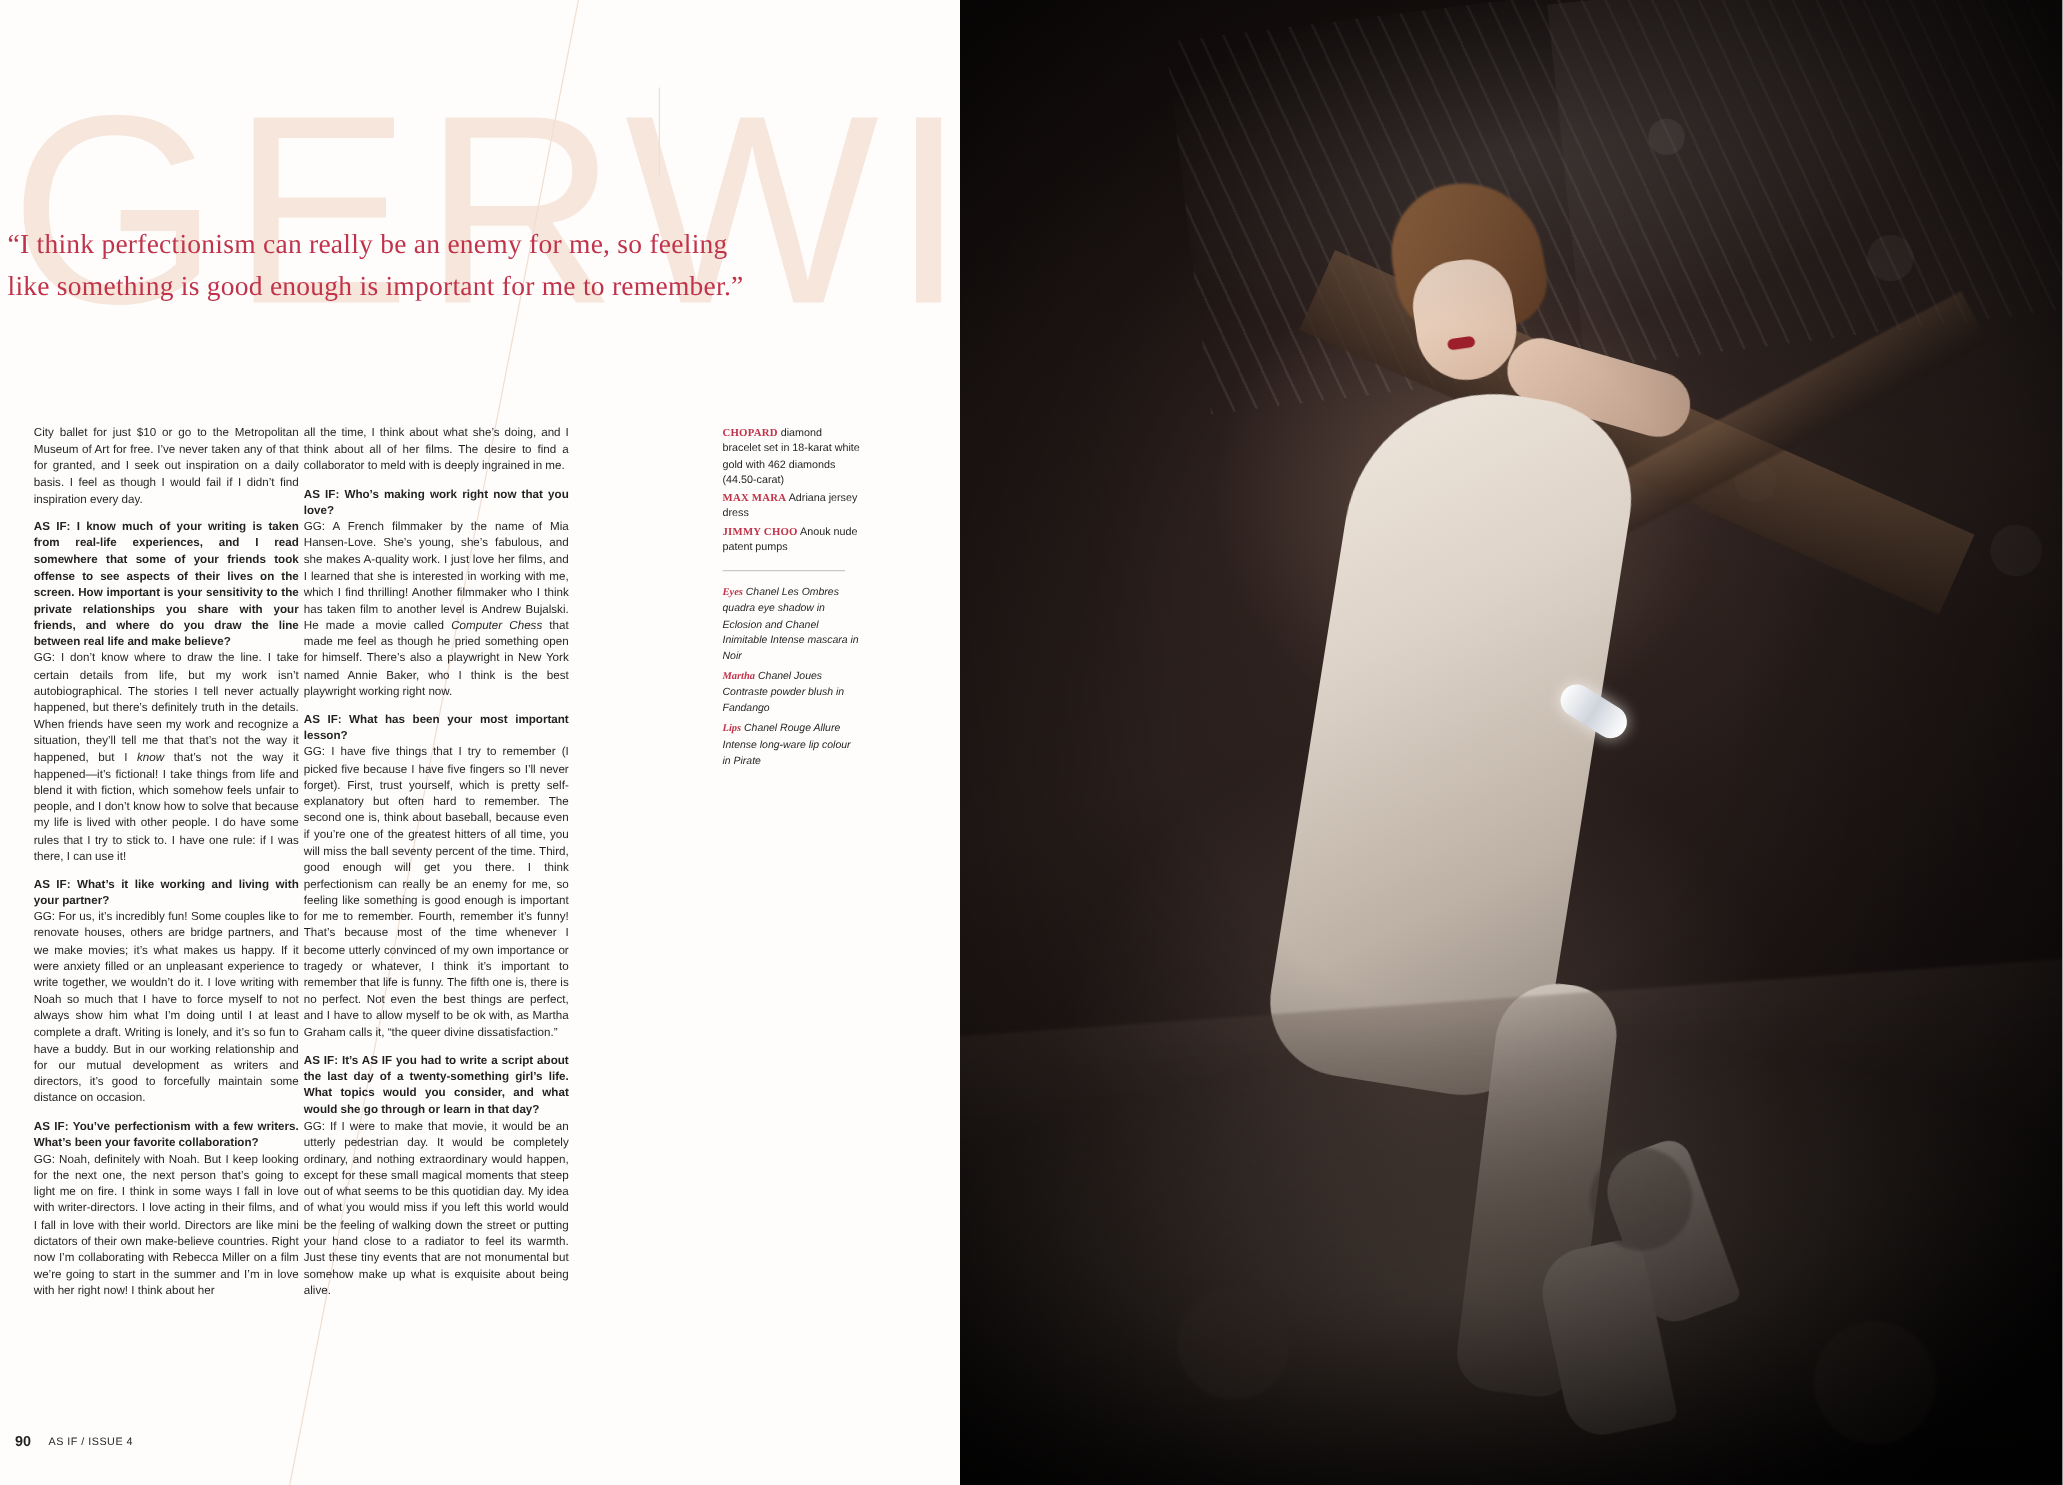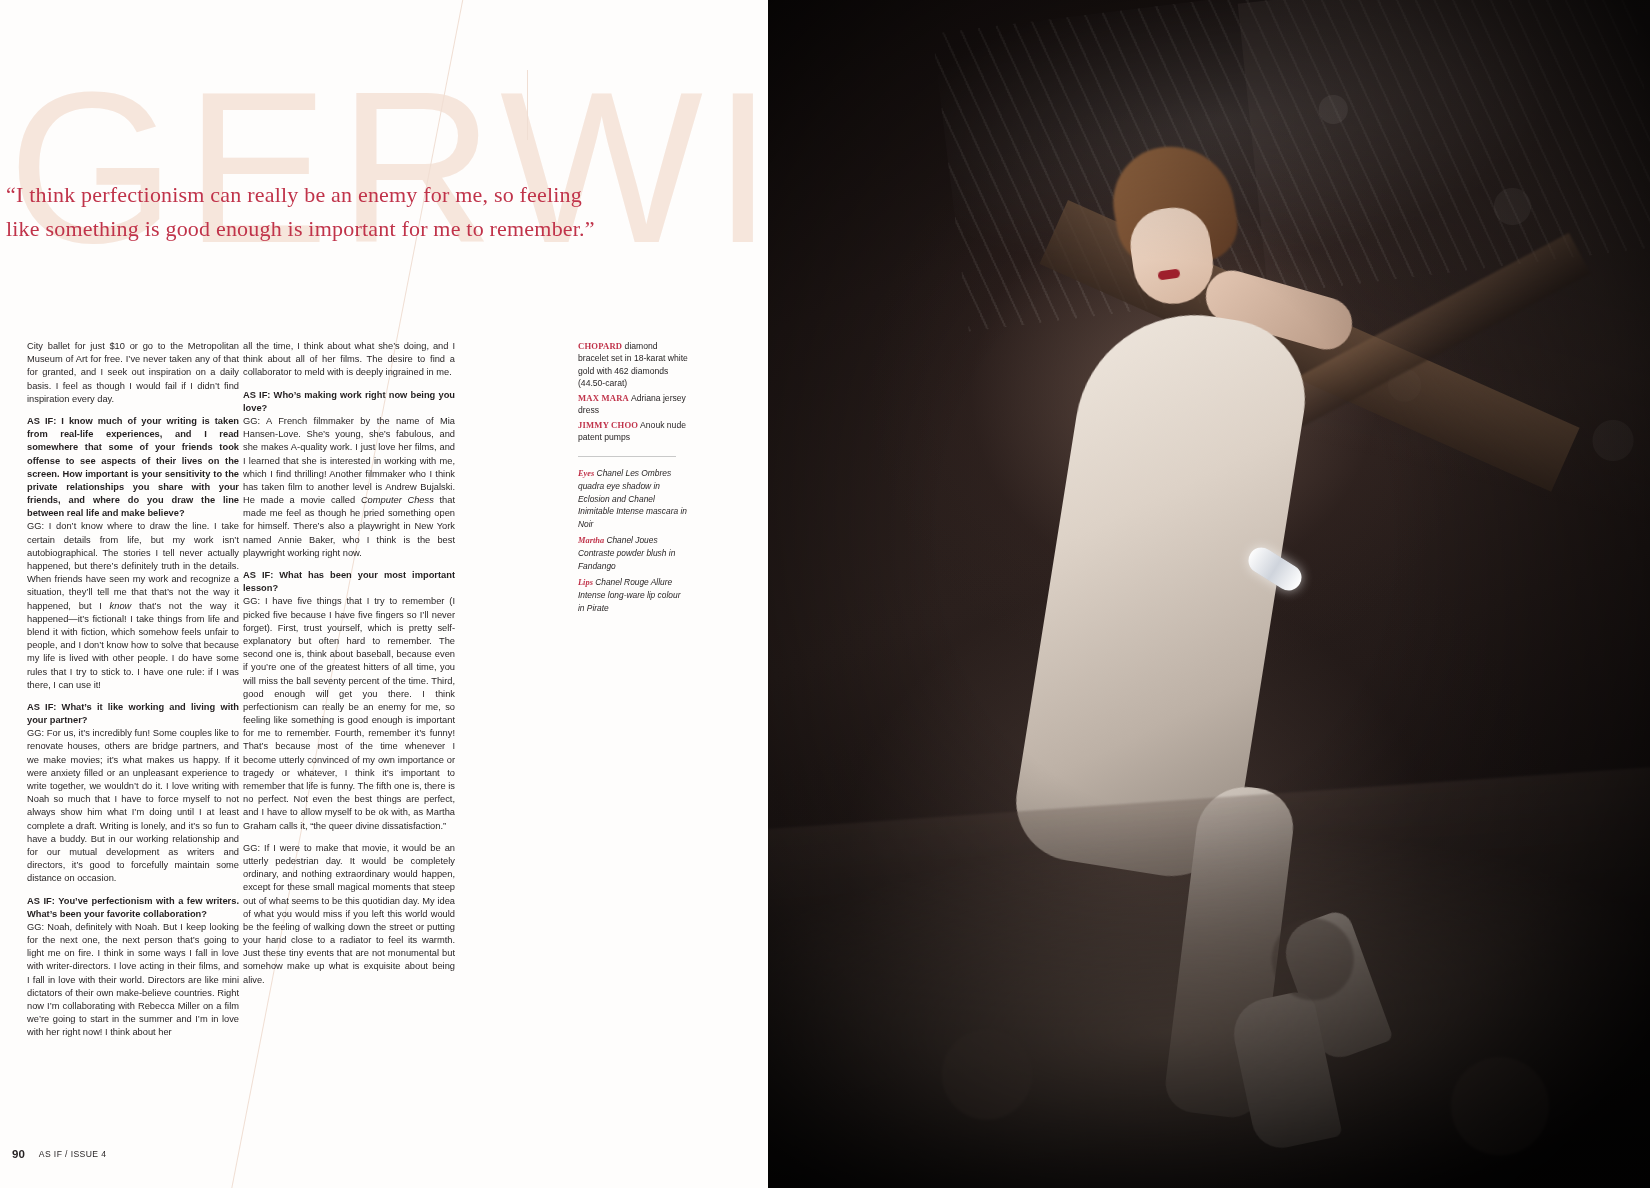--- a/index.html
+++ b/index.html
@@ -349,26 +349,27 @@
       <p class="q">AS IF: What’s it like working and living with your partner?</p>
       <p class="a">GG: For us, it’s incredibly fun! Some couples like to renovate houses, others are bridge partners, and we make movies; it’s what makes us happy. If it were anxiety filled or an unpleasant experience to write together, we wouldn’t do it. I love writing with Noah so much that I have to force myself to not always show him what I’m doing until I at least complete a draft. Writing is lonely, and it’s so fun to have a buddy. But in our working relationship and for our mutual development as writers and directors, it’s good to forcefully maintain some distance on occasion.</p>
 
       <p class="q">AS IF: You’ve perfectionism with a few writers. What’s been your favorite collaboration?</p>
       <p class="a">GG: Noah, definitely with Noah. But I keep looking for the next one, the next person that’s going to light me on fire. I think in some ways I fall in love with writer-directors. I love acting in their films, and I fall in love with their world. Directors are like mini dictators of their own make-believe countries. Right now I’m collaborating with Rebecca Miller on a film we’re going to start in the summer and I’m in love with her right now! I think about her</p>
     </div>
 
     <div class="col col-2">
       <p class="a">all the time, I think about what she’s doing, and I think about all of her films. The desire to find a collaborator to meld with is deeply ingrained in me.</p>
 
-      <p class="q">AS IF: Who’s making work right now being you love?</p>
+      <p class="q">AS IF: Who’s making work right now that you love?</p>
       <p class="a"><span>GG: A French filmmaker by the name of Mia Hansen-Love. She’s young, she’s fabulous, and she makes A-quality work. I just love her films, and I learned that she is interested in working with me, which I find thrilling! Another filmmaker who I think has taken film to another level is Andrew Bujalski. He made a movie called </span><em>Computer Chess</em><span> that made me feel as though he pried something open for himself. There’s also a playwright in New York named Annie Baker, who I think is the best playwright working right now.</span></p>
 
       <p class="q">AS IF: What has been your most important lesson?</p>
       <p class="a">GG: I have five things that I try to remember (I picked five because I have five fingers so I’ll never forget). First, trust yourself, which is pretty self-explanatory but often hard to remember. The second one is, think about baseball, because even if you’re one of the greatest hitters of all time, you will miss the ball seventy percent of the time. Third, good enough will get you there. I think perfectionism can really be an enemy for me, so feeling like something is good enough is important for me to remember. Fourth, remember it’s funny! That’s because most of the time whenever I become utterly convinced of my own importance or tragedy or whatever, I think it’s important to remember that life is funny. The fifth one is, there is no perfect. Not even the best things are perfect, and I have to allow myself to be ok with, as Martha Graham calls it, “the queer divine dissatisfaction.”</p>
 
+      <p class="q">AS IF: It’s AS IF you had to write a script about the last day of a twenty-something girl’s life. What topics would you consider, and what would she go through or learn in that day?</p>
       <p class="a">GG: If I were to make that movie, it would be an utterly pedestrian day. It would be completely ordinary, and nothing extraordinary would happen, except for these small magical moments that steep out of what seems to be this quotidian day. My idea of what you would miss if you left this world would be the feeling of walking down the street or putting your hand close to a radiator to feel its warmth. Just these tiny events that are not monumental but somehow make up what is exquisite about being alive.</p>
     </div>
 
     <div class="credits">
       <p><span class="brand">CHOPARD</span><span> diamond bracelet set in 18-karat white gold with 462 diamonds (44.50-carat)</span></p>
       <p><span class="brand">MAX MARA</span><span> Adriana jersey dress</span></p>
       <p><span class="brand">JIMMY CHOO</span><span> Anouk nude patent pumps</span></p>
 
       <div class="rule"></div>
 

